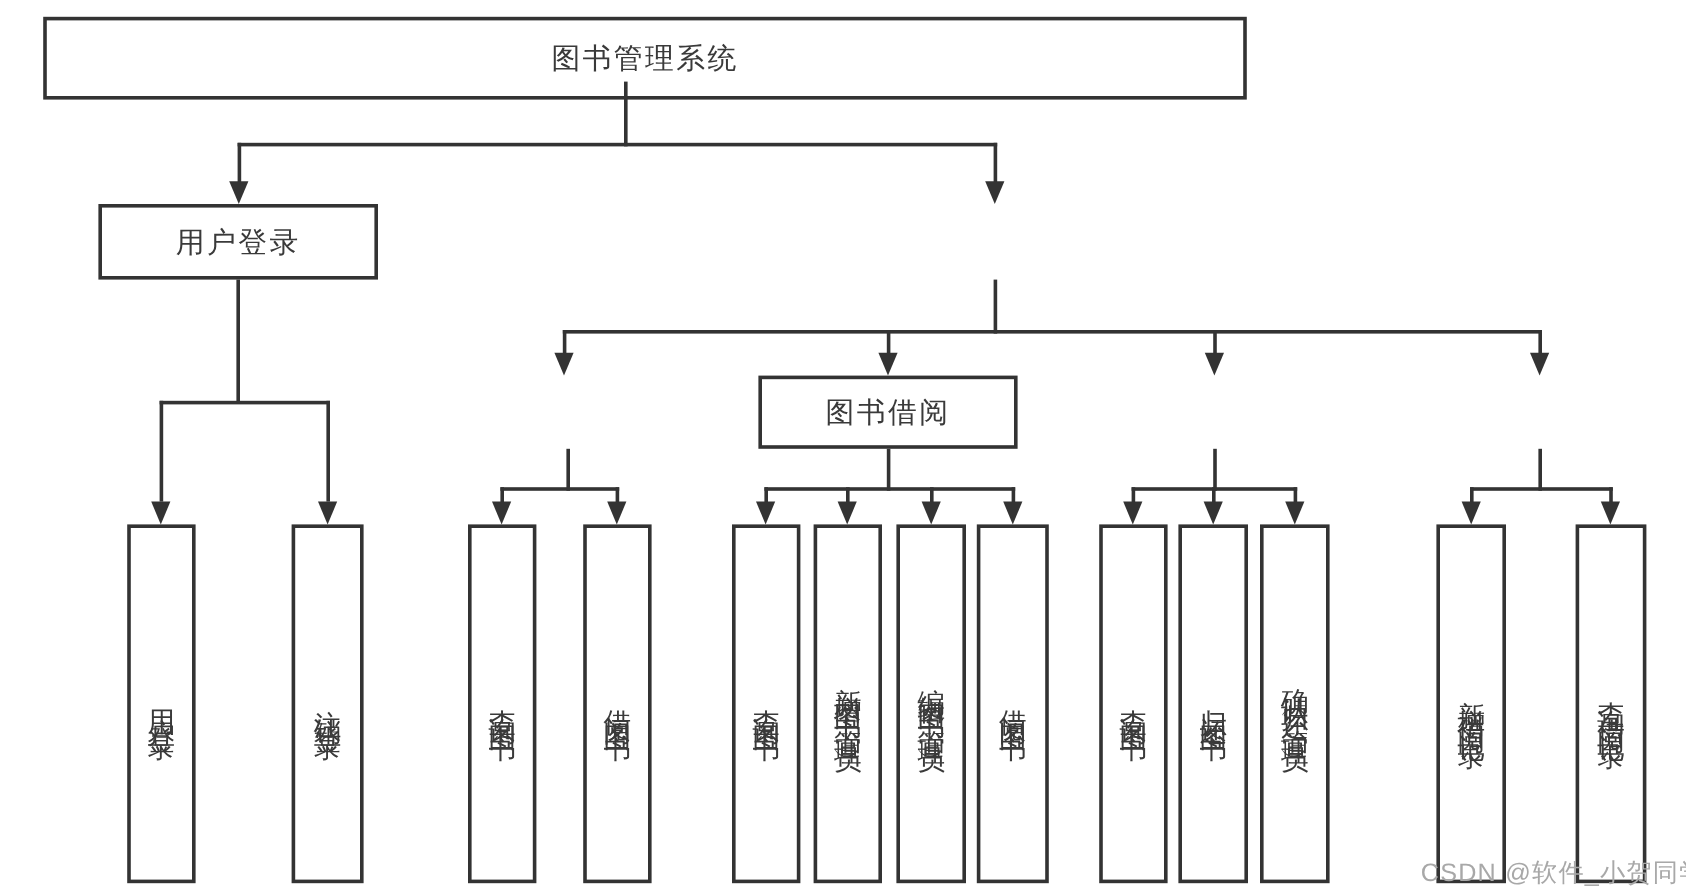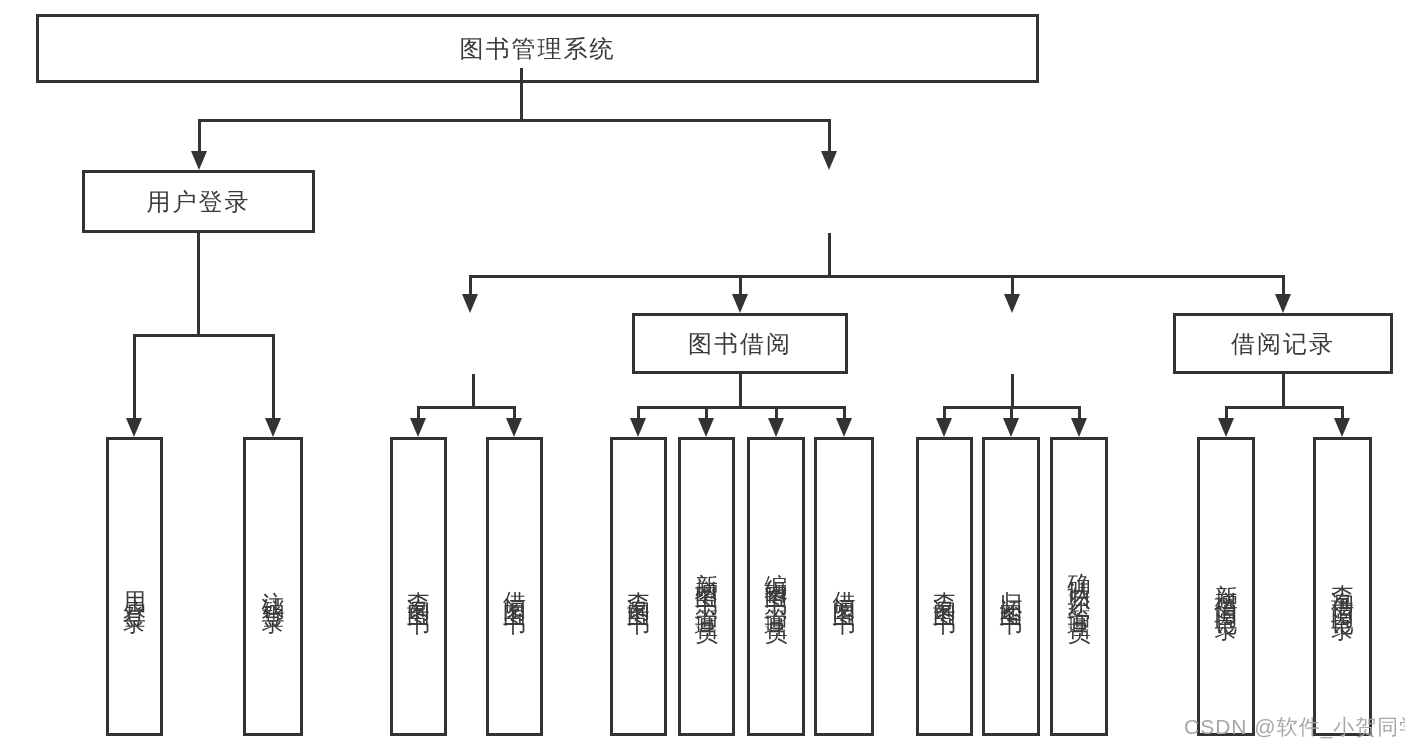--- a/index.html
+++ b/index.html
@@ -24,23 +24,20 @@
   <div class="node h" style="left:36px;top:14px;width:1003px;height:69px">
     <span>图书管理系统</span>
   </div>
 
   <div class="node h" style="left:82px;top:170px;width:233px;height:63px">
     <span>用户登录</span>
   </div>
 
   <div class="node h" style="left:632px;top:313px;width:216px;height:61px">
     <span>图书借阅</span>
-  </div>
-  <div class="node h" style="left:1173px;top:313px;width:220px;height:61px">
-    <span>借阅记录</span>
   </div>
 
   <div class="node v" style="left:106px;top:437px;width:57px;height:299px">
     <span>用户登录</span>
   </div>
   <div class="node v" style="left:243px;top:437px;width:60px;height:299px">
     <span>注销登录</span>
   </div>
   <div class="node v" style="left:390px;top:437px;width:57px;height:299px">
     <span>查询图书</span>

